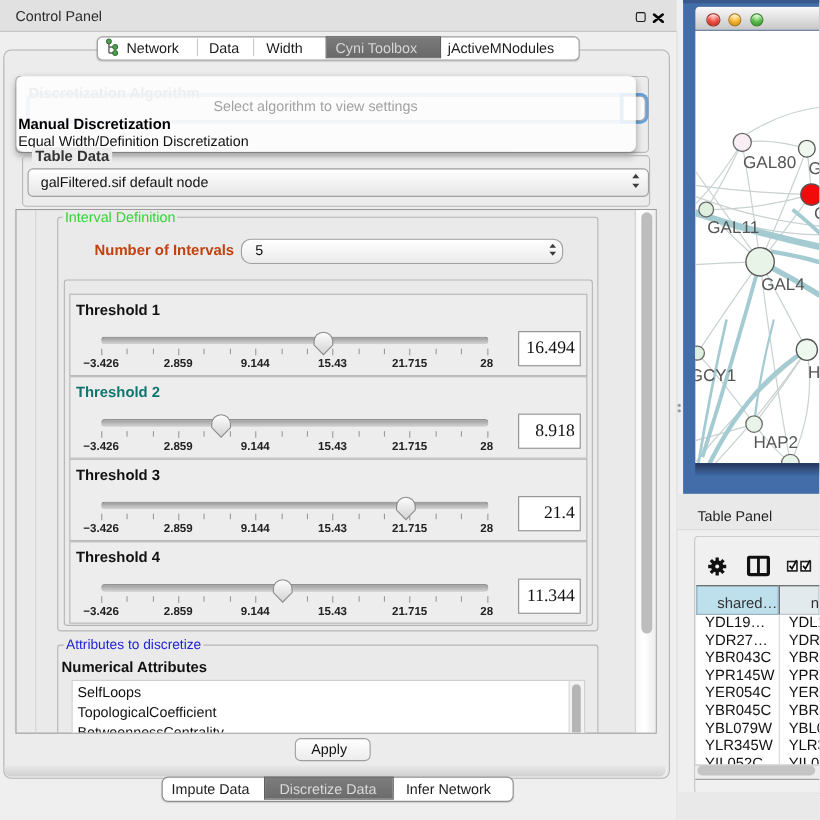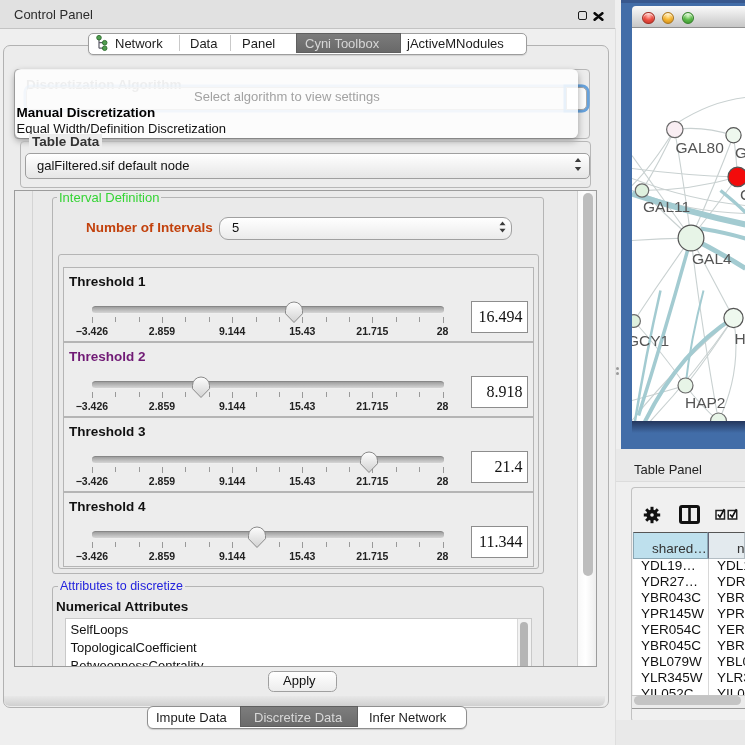--- a/index.html
+++ b/index.html
@@ -28,21 +28,21 @@
 <svg class="abs" style="left:94px;top:33px;" width="16" height="19" viewBox="0 0 16 19">
  <path d="M5 4.7 L5 15.2 M5 9.7 L10.7 9.7 M5 15.2 L10.7 15.2" stroke="#5c5c68" stroke-width="1.2" fill="none"></path>
  <g fill="#4f9e4f" stroke="#2d6b2d" stroke-width="0.9">
       <circle cx="5" cy="4.7" r="2.3"></circle>
       <circle cx="10.7" cy="9.7" r="2.3"></circle>
       <circle cx="10.7" cy="15.2" r="2.3"></circle>
     </g>
 </svg>
 <div class="lbl" style="left:115px;top:36px;font-size:13px;color:#1c1c1c;">Network</div>
 <div class="lbl" style="left:190px;top:36px;font-size:13px;color:#1c1c1c;">Data</div>
-<div class="lbl" style="left:242px;top:36px;font-size:13px;color:#1c1c1c;">Panel</div>
+<div class="lbl" style="left:242px;top:36px;font-size:13px;color:#1c1c1c;">Width</div>
 <div class="lbl" style="left:305px;top:36px;font-size:13px;color:#d6d6d6;">Cyni Toolbox</div>
 <div class="lbl" style="left:407px;top:36px;font-size:13px;color:#1c1c1c;">jActiveMNodules</div>
 
 <div class="abs" style="left:13.8px;top:69px;width:574px;height:68px;border:1px solid #b7b7b7;border-radius:4px;"></div>
 <div class="lbl" style="left:26px;top:77px;font-size:13.5px;font-weight:bold;color:rgba(45,45,45,0.45);">Discretization Algorithm</div>
 
 <div class="abs" style="left:26px;top:86.5px;width:559px;height:21px;border:1px solid #b5b5b5;border-radius:5px;box-shadow:0 0 0 2.5px rgba(106,163,220,0.5);"></div>
 <div class="abs" style="left:566px;top:86.5px;width:19px;height:21px;background:#fdfdfd;border:1px solid #a8a8a8;border-radius:0 5px 5px 0;box-shadow:0 0 0 2.5px rgba(90,155,218,0.85);"></div>
 
 <div class="abs" style="left:14.5px;top:69px;width:563px;height:68.5px;background:rgba(255,255,255,0.84);border-radius:6px;box-shadow:0 3px 7px rgba(0,0,0,0.35);"></div>
@@ -106,21 +106,21 @@
           <linearGradient id="tg75.5" x1="0" y1="0" x2="0" y2="1">
             <stop offset="0" stop-color="#fdfdfd"></stop>
             <stop offset="1" stop-color="#d2d2d2"></stop>
           </linearGradient>
         </defs>
       </svg>
     <div class="abs" style="left:407.5px;top:33.5px;width:56.5px;height:31.5px;background:#fff;border:1px solid #8d8d8d;box-sizing:border-box;"></div>
     <div class="lbl" style="left:407.5px;top:33.5px;width:51.5px;height:31.5px;line-height:31.5px;text-align:right;font-family:'Liberation Serif',serif;font-size:16px;color:#111;">16.494</div>
   </div>
   <div class="abs" style="left:47.5px;top:150.5px;width:469px;height:73.5px;background:#ededed;border:1px solid #b5b5b5;">
-    <div class="lbl" style="left:5.5px;top:6px;font-size:13.5px;font-weight:bold;color:#701a75;">Threshold 2</div>
+    <div class="lbl" style="left:5.5px;top:6px;font-size:13.5px;font-weight:bold;color:#0f766e;">Threshold 2</div>
     <div class="abs" style="left:28px;top:38px;width:352.5px;height:6.5px;background:linear-gradient(#9e9e9e,#d6d6d6);border-top:1px solid #878787;border-bottom:1px solid #efefef;border-radius:3.5px;"></div>
     <div class="abs" style="left:28.4px;top:49px;width:1px;height:6.7px;background:#999;"></div>
       <div class="abs" style="left:51.8px;top:49px;width:1px;height:5.5px;background:#999;"></div>
       <div class="abs" style="left:75.1px;top:49px;width:1px;height:5.5px;background:#999;"></div>
       <div class="abs" style="left:98.5px;top:49px;width:1px;height:6.7px;background:#999;"></div>
       <div class="abs" style="left:121.9px;top:49px;width:1px;height:5.5px;background:#999;"></div>
       <div class="abs" style="left:145.3px;top:49px;width:1px;height:5.5px;background:#999;"></div>
       <div class="abs" style="left:168.6px;top:49px;width:1px;height:6.7px;background:#999;"></div>
       <div class="abs" style="left:192.0px;top:49px;width:1px;height:5.5px;background:#999;"></div>
       <div class="abs" style="left:215.4px;top:49px;width:1px;height:5.5px;background:#999;"></div>

